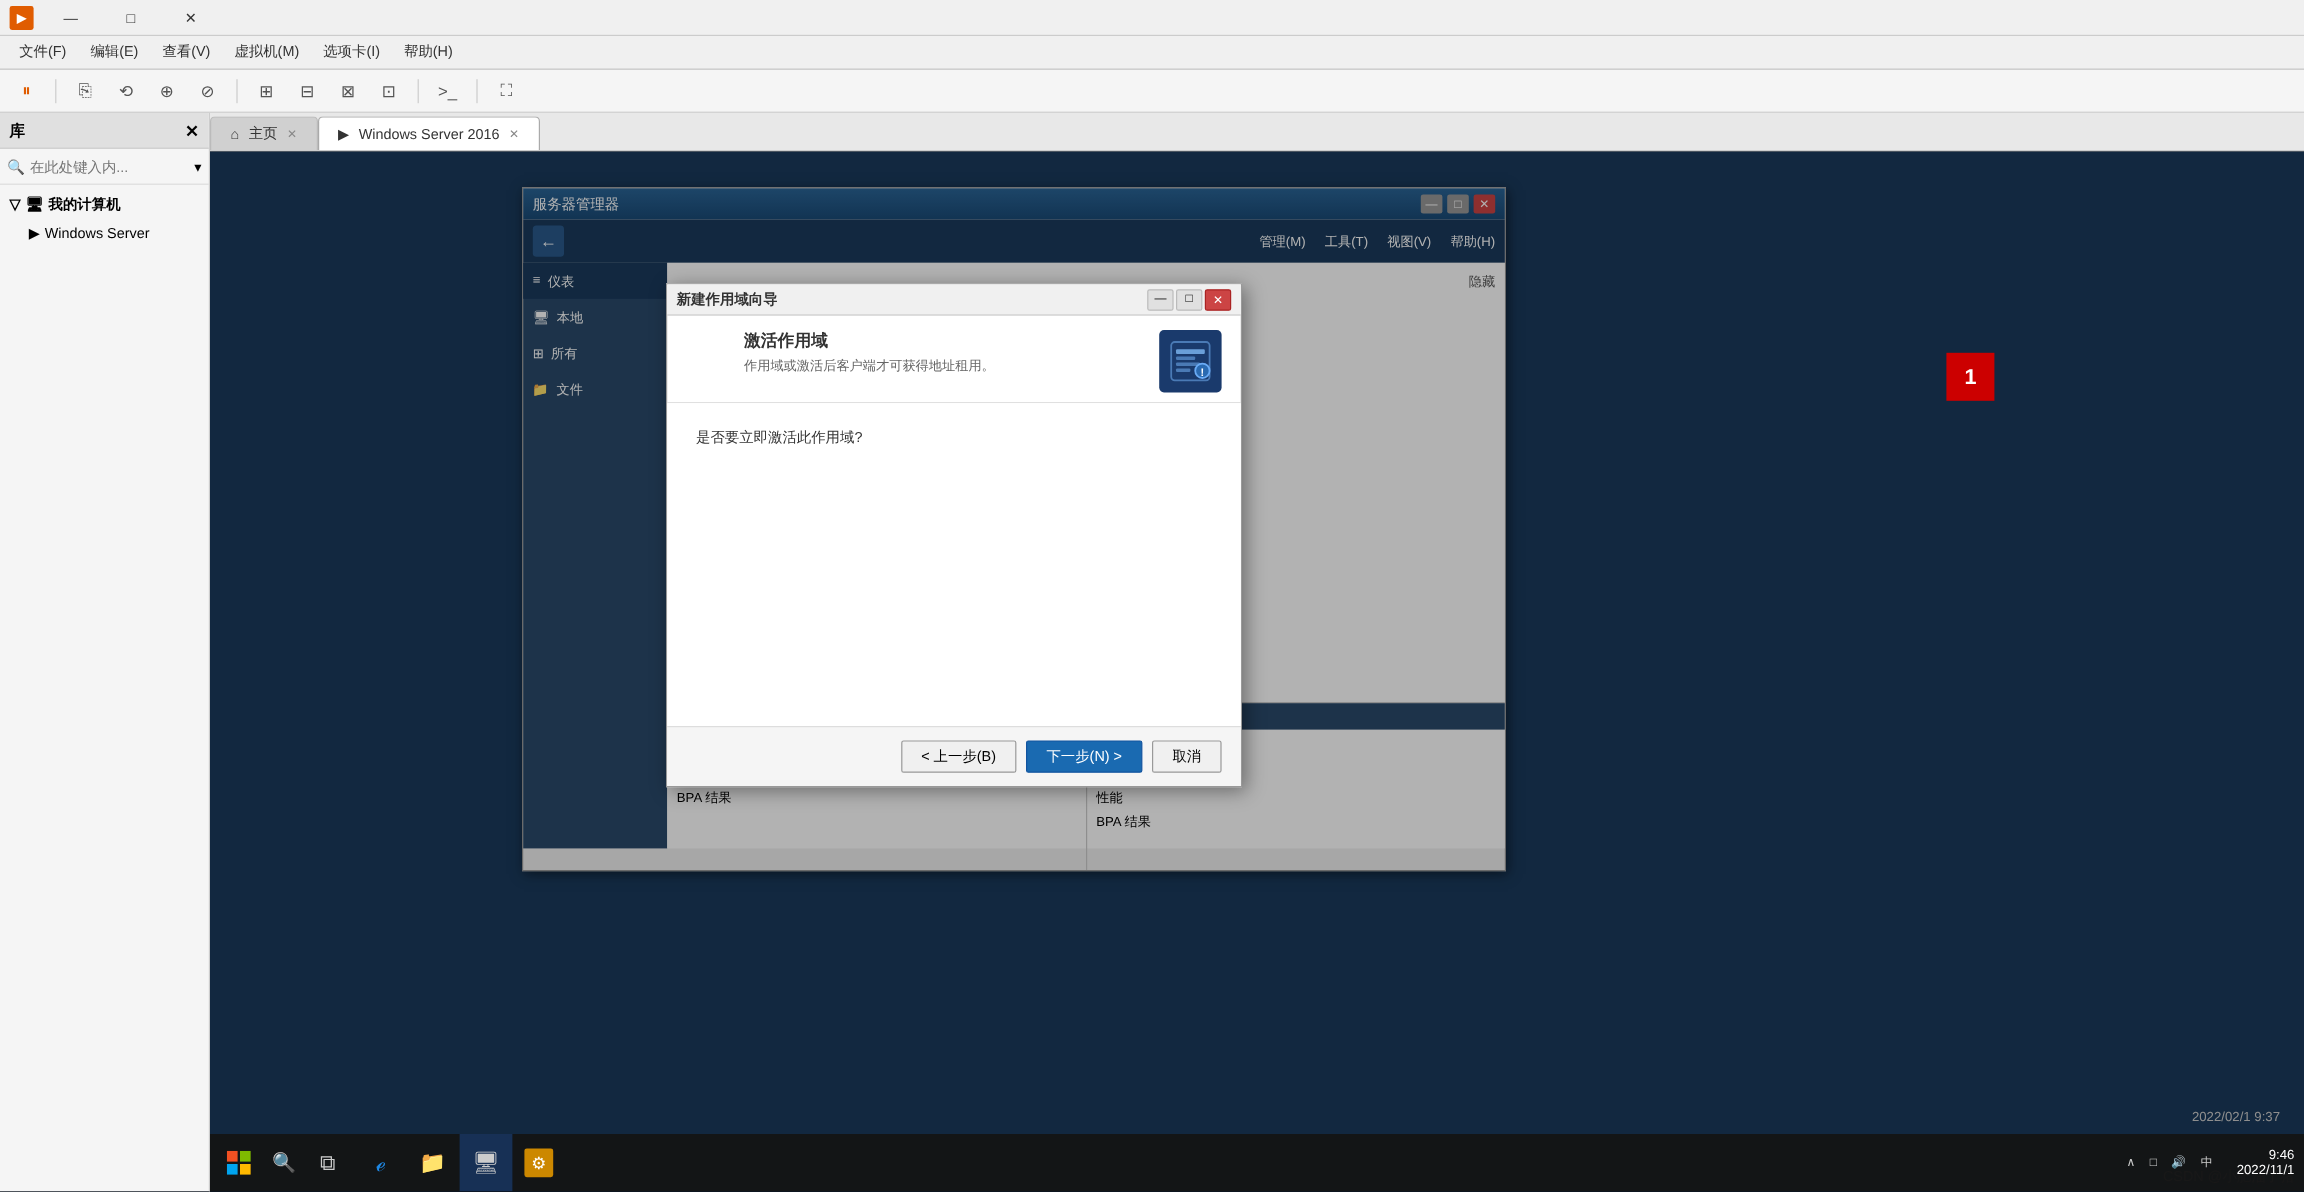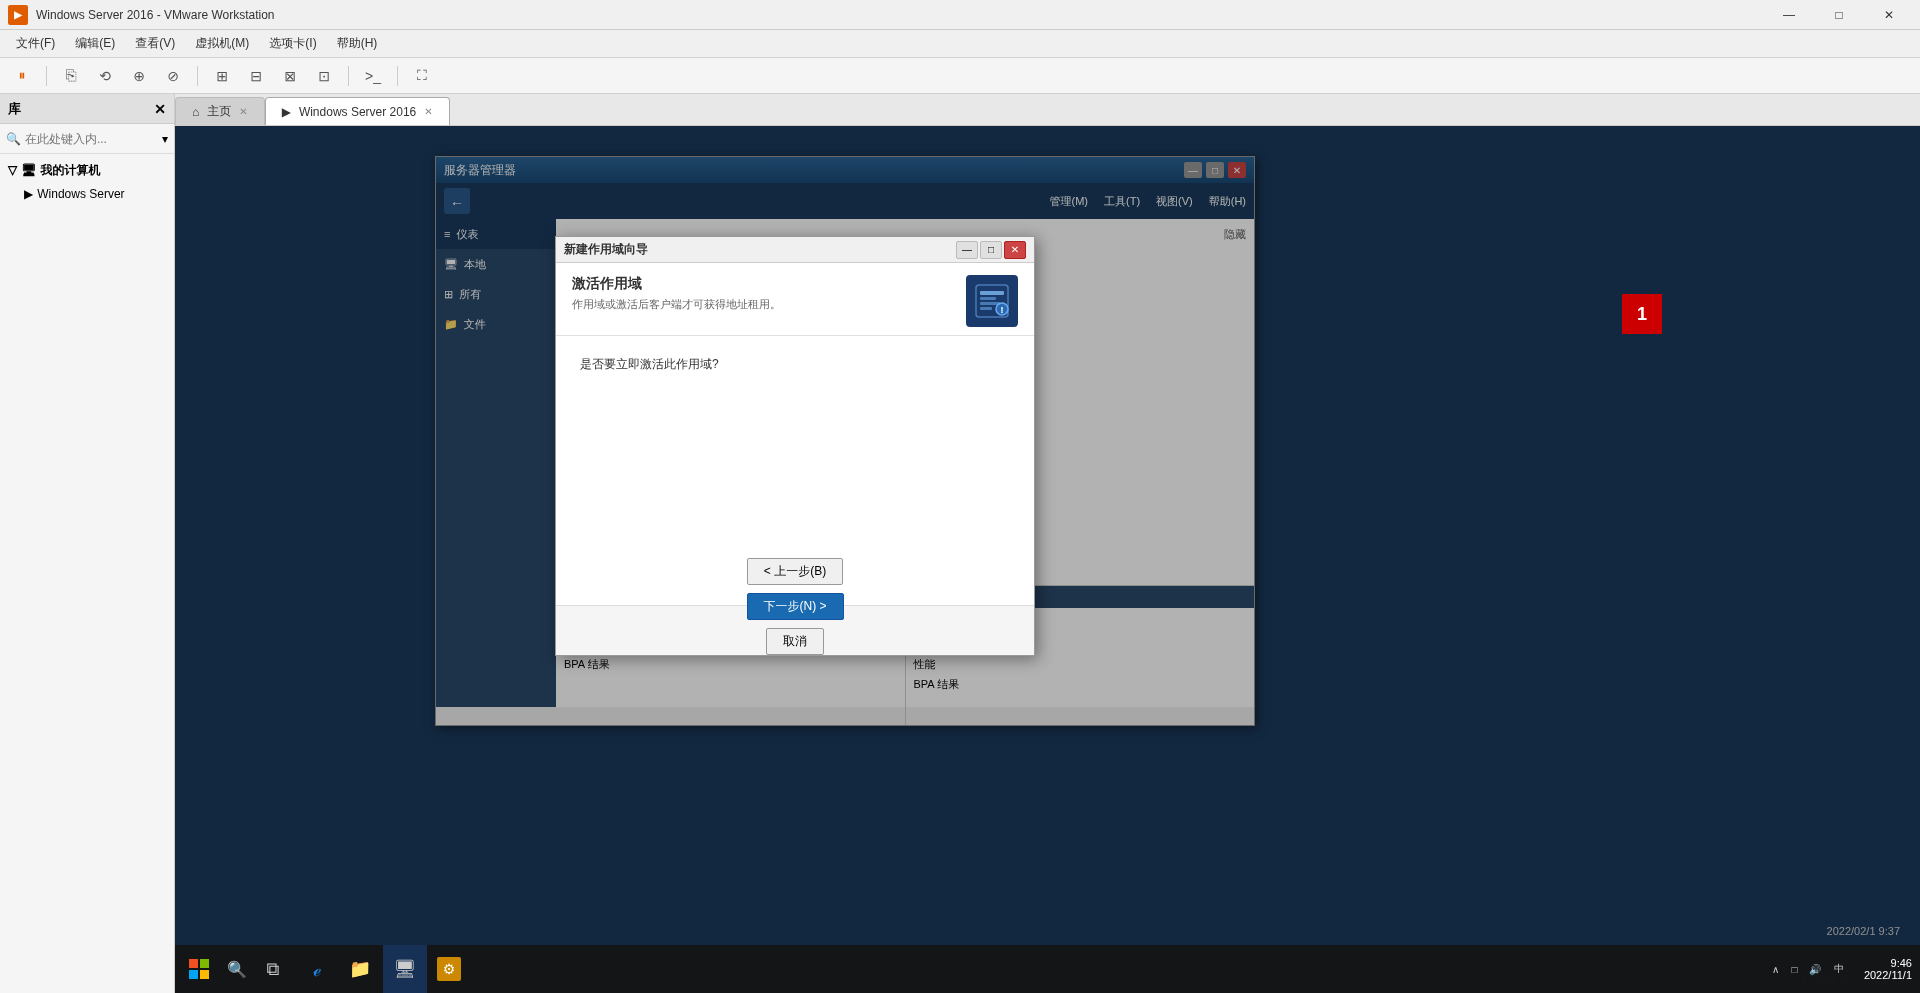--- a/index.html
+++ b/index.html
@@ -335,20 +335,21 @@
     }
     .dialog-header {
       padding: 12px 16px 8px;
       border-bottom: 1px solid #e0e0e0;
       display: flex;
       align-items: flex-start;
       gap: 12px;
     }
     .dialog-header-text {
       flex: 1;
+      margin-left: 48px;
     }
     .dialog-title {
       font-size: 14px;
       font-weight: bold;
       color: #333;
       margin-bottom: 4px;
     }
     .dialog-subtitle {
       font-size: 11px;
       color: #666;
@@ -410,21 +411,20 @@
     }
     .dialog-footer {
       height: 50px;
       border-top: 1px solid #ddd;
       display: flex;
       align-items: center;
       justify-content: flex-end;
       padding: 0 16px;
       gap: 8px;
       background: #f5f5f5;
-      flex-direction: column;
     }
     .dialog-btn {
       padding: 4px 16px;
       font-size: 12px;
       cursor: pointer;
       border: 1px solid #999;
       background: #f0f0f0;
       border-radius: 2px;
     }
     .dialog-btn.primary {
@@ -566,21 +566,20 @@
       font-size: 12px;
     }
   </style>
 </head>
 <body>
 
 <div class="vmware-titlebar">
   <div class="vmware-logo">
     <span style="font-size:10px; font-weight:bold;">▶</span>
   </div>
-  <span class="vmware-title">Windows Server 2016 - VMware Workstation</span>
   <div class="vmware-win-controls">
     <div class="win-btn">—</div>
     <div class="win-btn">□</div>
     <div class="win-btn close">✕</div>
   </div>
 </div>
 
 <div class="vmware-menubar">
   <div class="menu-item">文件(F)</div>
   <div class="menu-item">编辑(E)</div>

